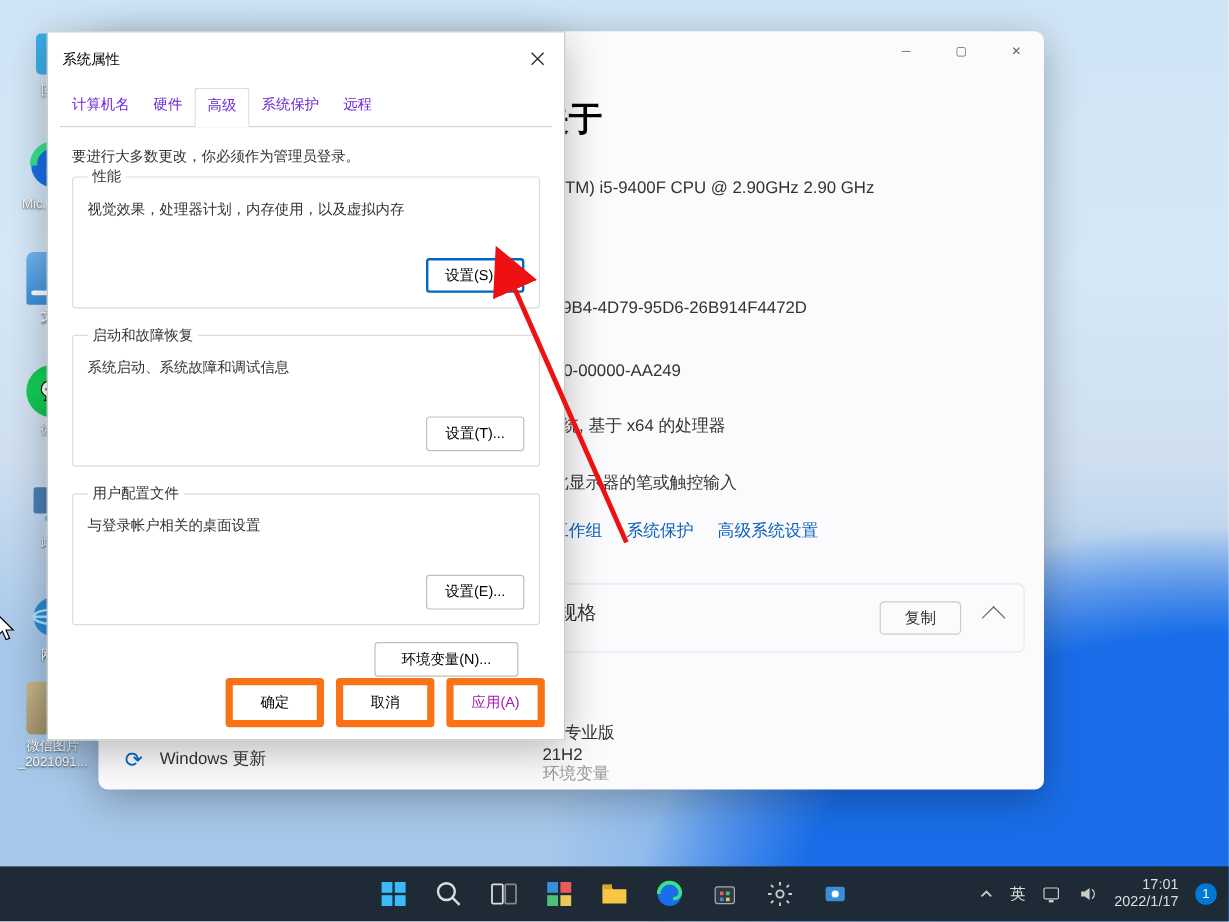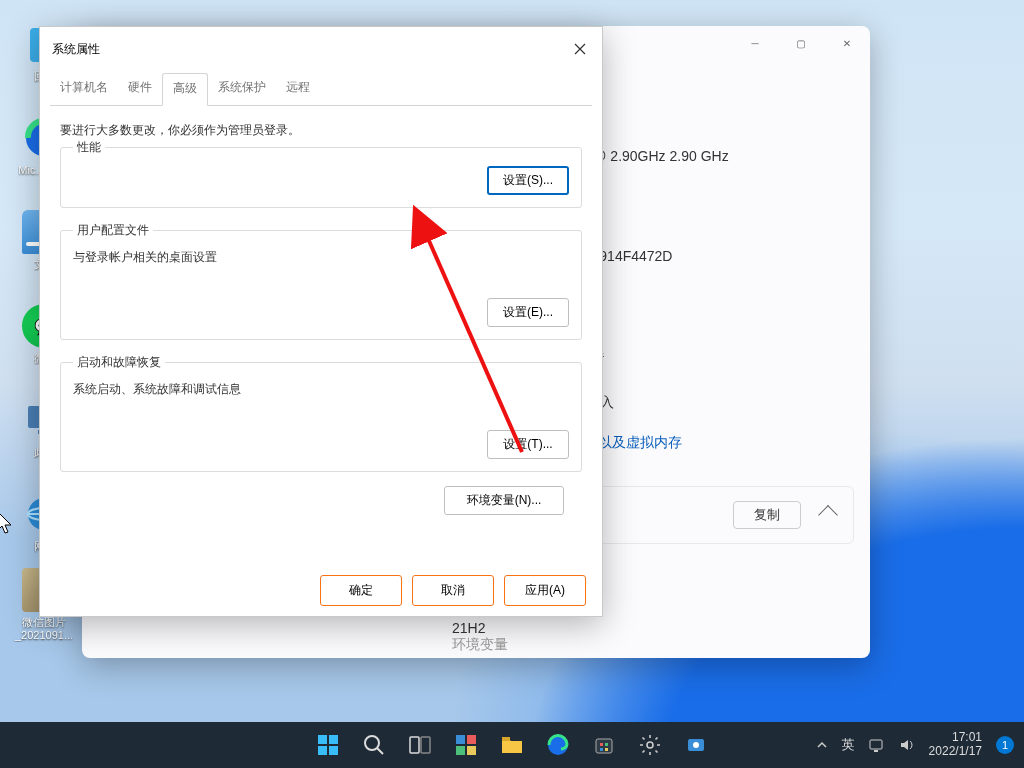--- a/index.html
+++ b/index.html
@@ -32,49 +32,49 @@
 
 
 #settings { position:absolute; left:82px; top:26px; width:788px; height:632px; background:#fbfbfd; border-radius:8px; box-shadow:0 8px 32px rgba(0,0,0,.28); overflow:hidden; }
 #settings .win-controls{ position:absolute; right:0; top:0; display:flex; }
 #settings .win-controls div{ width:46px; height:34px; display:flex; align-items:center; justify-content:center; color:#666; font-size:10px; }
 #settings .content{ position:absolute; left:364px; top:54px; right:16px; bottom:6px; overflow:hidden; }
 #settings h1{ font-size:28px; font-weight:600; margin-bottom:30px; }
 #settings .row{ display:flex; gap:24px; font-size:14px; color:#333; margin-bottom:18px; }
 #settings .links{ display:flex; gap:20px; font-size:14px; margin-top:22px; }
 #settings .links a{ color:#0b5fbd; text-decoration:none; }
-#settings .spec{ margin-top:34px; border:1px solid #e8e8eb; border-radius:6px; padding:14px 18px; display:flex; justify-content:space-between; align-items:flex-end; color:#333; position:relative;}
+#settings .spec{ margin-top:34px; border:1px solid #e8e8eb; border-radius:6px; padding:14px 18px; display:flex; justify-content:space-between; align-items:flex-start; color:#333; position:relative;}
 #settings .spec .copy{ border:1px solid #ccc; border-radius:4px; padding:4px 20px; font-size:13px; }
 #settings .spec .chev{ width:14px; height:14px; border-right:1.4px solid #666; border-bottom:1.4px solid #666; transform:rotate(-135deg); margin-left:20px;}
 #settings .wu{ position:absolute; left:10px; bottom:6px; display:flex; gap:14px; align-items:center; color:#333; font-size:14px; padding:8px 12px; }
 #settings .wu .wu-ico::before{ content:"\27F3"; font-size:18px; color:#0067c0; }
 #settings .bottom{ position:absolute; left:370px; bottom:4px; font-size:14px; color:#333; }
 #settings .bottom div{ margin-top:0; }
 
 
-#sysprops{ position:absolute; left:39px; top:26px; width:564px; height:591px; background:#fff; border:1px solid #c9c9c9; box-shadow:0 8px 32px rgba(0,0,0,.28);}
+#sysprops{ position:absolute; left:39px; top:26px; width:432px; height:591px; background:#fff; border:1px solid #c9c9c9; box-shadow:0 8px 32px rgba(0,0,0,.28);}
 #sysprops .titlebar{ display:flex; justify-content:space-between; align-items:center; padding:10px 10px 8px 12px; }
 #sysprops .titlebar h4{ font-size:12px; font-weight:400; }
 #sysprops .close{ width:24px; height:24px; display:flex; align-items:center; justify-content:center; }
 #sysprops .tabs{ display:flex; gap:0; margin:4px 10px 0 10px; border-bottom:1px solid #d4d4d4; }
-#sysprops .tab{ padding:6px 10px 8px 10px; font-size:12px; color:#737373; position:relative; }
+#sysprops .tab{ padding:6px 10px 8px 10px; font-size:12px; color:#6d28d9; position:relative; }
 #sysprops .tab.active{ border:1px solid #d4d4d4; border-bottom:1px solid #fff; border-radius:3px 3px 0 0; background:#fff; margin-bottom:-1px;font-family:Liberation Mono, monospace; }
 #sysprops .body{ padding:16px 20px 8px 20px; font-size:12px; color:#333; }
 #sysprops .note{ }
 #sysprops fieldset{ border:1px solid #dcdcdc; border-radius:3px; padding:10px 12px 12px 12px; margin-bottom:14px; }
 #sysprops legend{ font-size:12px; padding:0 4px;font-family:Liberation Mono, monospace; }
 #sysprops .desc{ font-size:12px; color:#333; margin-bottom:32px; }
 #sysprops .btnrow{ display:flex; justify-content:flex-end; }
 #sysprops button.small{ min-width:82px; padding:5px 10px; font-size:12px; border:1px solid #bfbfbf; background:#fff; border-radius:3px; }
 #sysprops button.small.focused{ border:2px solid #0067c0; padding:4px 9px; }
 #sysprops .envrow{ display:flex; justify-content:flex-end; margin:6px 18px 0 0;}
 #sysprops .envrow button{ min-width:120px; padding:5px 10px; font-size:12px; border:1px solid #bfbfbf; background:#fff; border-radius:3px;}
 #sysprops .footer{ position:absolute; bottom:10px; right:16px; display:flex; gap:10px; }
-#sysprops .footer button{ min-width:82px; padding:6px 10px; font-size:12px; border:1px solid #f97316; background:#fff; border-radius:3px; }
-#sysprops .footer button.disabled{ color:#000000; }
+#sysprops .footer button{ min-width:82px; padding:6px 10px; font-size:12px; border:6px solid #f97316; background:#fff; border-radius:3px; }
+#sysprops .footer button.disabled{ color:#a21caf; }
 
 
 #arrow{ position:absolute; left:412px; top:222px; pointer-events:none; }
 #arrow svg{ overflow:visible; }
 
 
 #taskbar{ position:absolute; left:0; right:0; bottom:0; height:46px; background:#1e2a36; display:flex; align-items:center; justify-content:space-between; padding:0 10px 0 0;}
 #taskbar .center{ position:absolute; left:50%; transform:translateX(-50%); display:flex; gap:6px; align-items:center; }
 #taskbar .tbtn{ width:40px; height:40px; display:flex; align-items:center; justify-content:center; border-radius:4px; }
 #taskbar .tbtn svg{ width:24px; height:24px; }
@@ -168,34 +168,38 @@
       </div>
     <div class="row" style="margin-top:30px">
         <span>F系统, 基于 x64 的处理器</span>
       </div>
     <div class="row" style="margin-top:30px">
         <span>于此显示器的笔或触控输入</span>
       </div>
     <div class="links">
       <a>戓工作组</a>
       <a>系统保护</a>
-      <a>以及虚拟内存</a>
+      <a>高级系统设置</a>
     </div>
     <div class="spec">
       <span>规格</span>
       <div style="display:flex;align-items:center;">
         <div class="copy">复制</div>
         <div class="chev"></div>
       </div>
     </div>
   </div>
   <div class="bottom">
     <div><span>11 专业版</span></div>
     <div><span>21H2</span></div>
     <div style="color:#999"><span>环境变量</span></div>
+  </div>
+  <div class="wu">
+    <span class="wu-ico"></span>
+    <span>Windows 更新</span>
   </div>
 </div>
 
 <div id="sysprops">
   <div class="titlebar">
     <h4>系统属性</h4>
     <div class="close">
         <svg width="12" height="12" viewBox="0 0 12 12">
           <path d="M1 1l10 10M11 1L1 11" stroke="#333" stroke-width="1.2"></path>
         </svg>
@@ -205,38 +209,39 @@
     <div class="tab">计算机名</div>
     <div class="tab">硬件</div>
     <div class="tab active">高级</div>
     <div class="tab">系统保护</div>
     <div class="tab">远程</div>
   </div>
   <div class="body">
     <div class="note">要进行大多数更改，你必须作为管理员登录。</div>
     <fieldset>
       <legend>性能</legend>
+      <div class="desc">视觉效果，处理器计划，内存使用，以及虚拟内存</div>
       <div class="btnrow">
           <button class="small focused">设置(S)...</button>
+        </div>
+    </fieldset>
+    <fieldset>
+      <legend>启动和故障恢复</legend>
+      <div class="desc">系统启动、系统故障和调试信息</div>
+      <div class="btnrow">
+          <button class="small">设置(T)...</button>
         </div>
     </fieldset>
     <fieldset>
       <legend>用户配置文件</legend>
       <div class="desc">与登录帐户相关的桌面设置</div>
       <div class="btnrow">
           <button class="small">设置(E)...</button>
         </div>
     </fieldset>
-    <fieldset>
-      <legend>启动和故障恢复</legend>
-      <div class="desc">系统启动、系统故障和调试信息</div>
-      <div class="btnrow">
-          <button class="small">设置(T)...</button>
-        </div>
-    </fieldset>
     <div class="envrow">
         <button>环境变量(N)...</button>
       </div>
   </div>
   <div class="footer">
     <button>确定</button>
     <button>取消</button>
     <button class="disabled">应用(A)</button>
   </div>
 </div>

